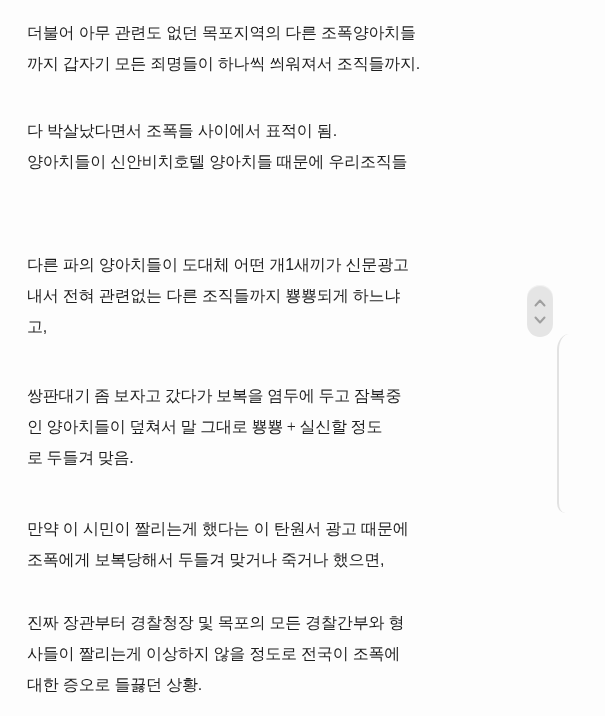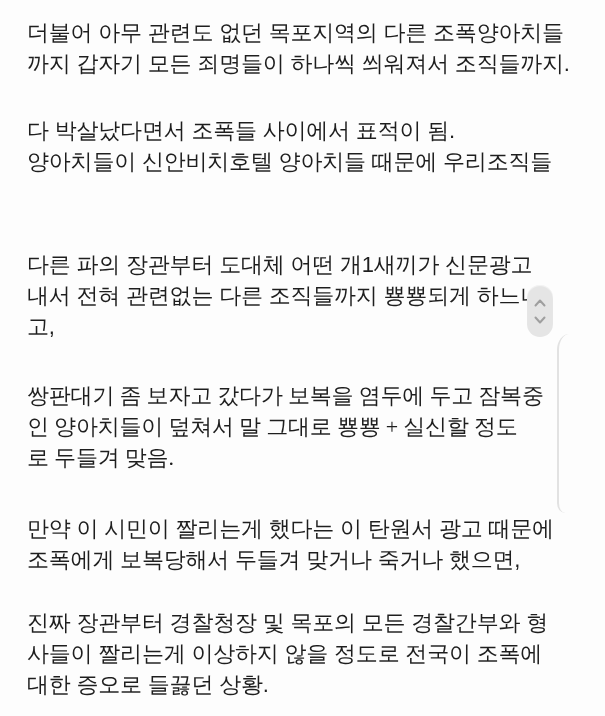--- a/index.html
+++ b/index.html
@@ -13,21 +13,21 @@
     position: relative;
     overflow: hidden;
     font-family: "Liberation Sans", "DejaVu Sans", sans-serif;
   }
   .content {
     position: absolute;
     left: 27px;
     top: 17px;
     width: 560px;
     color: #1e1e1e;
-    font-size: 22px;
+    font-size: 16px;
     line-height: 31px;
     letter-spacing: -0.2px;
     font-weight: 400;
   }
   .para { margin: 0; }
   .para .line { white-space: nowrap; }
   .p1 { margin-bottom: 36px; }
   .p2 { margin-bottom: 72px; }
   .p3 { margin-bottom: 38px; }
   .p4 { margin-bottom: 40px; font-family: Liberation Serif, serif; }
@@ -83,21 +83,21 @@
     <div class="line">더불어 아무 관련도 없던 목포지역의 다른 조폭양아치들</div>
     <div class="line">까지 갑자기 모든 죄명들이 하나씩 씌워져서 조직들까지.</div>
   </div>
 
   <div class="para p2">
     <div class="line">다 박살났다면서 조폭들 사이에서 표적이 됨.</div>
     <div class="line">양아치들이 신안비치호텔 양아치들 때문에 우리조직들</div>
   </div>
 
   <div class="para p3">
-    <div class="line">다른 파의 장관부터 도대체 어떤 개1새끼가 신문광고</div>
+    <div class="line">다른 파의 양아치들이 도대체 어떤 개1새끼가 신문광고</div>
     <div class="line">내서 전혀 관련없는 다른 조직들까지 뿅뿅되게 하느냐</div>
     <div class="line">고,</div>
   </div>
 
   <div class="para p4">
     <div class="line">쌍판대기 좀 보자고 갔다가 보복을 염두에 두고 잠복중</div>
     <div class="line">인 양아치들이 덮쳐서 말 그대로 뿅뿅 + 실신할 정도</div>
     <div class="line">로 두들겨 맞음.</div>
   </div>
 

